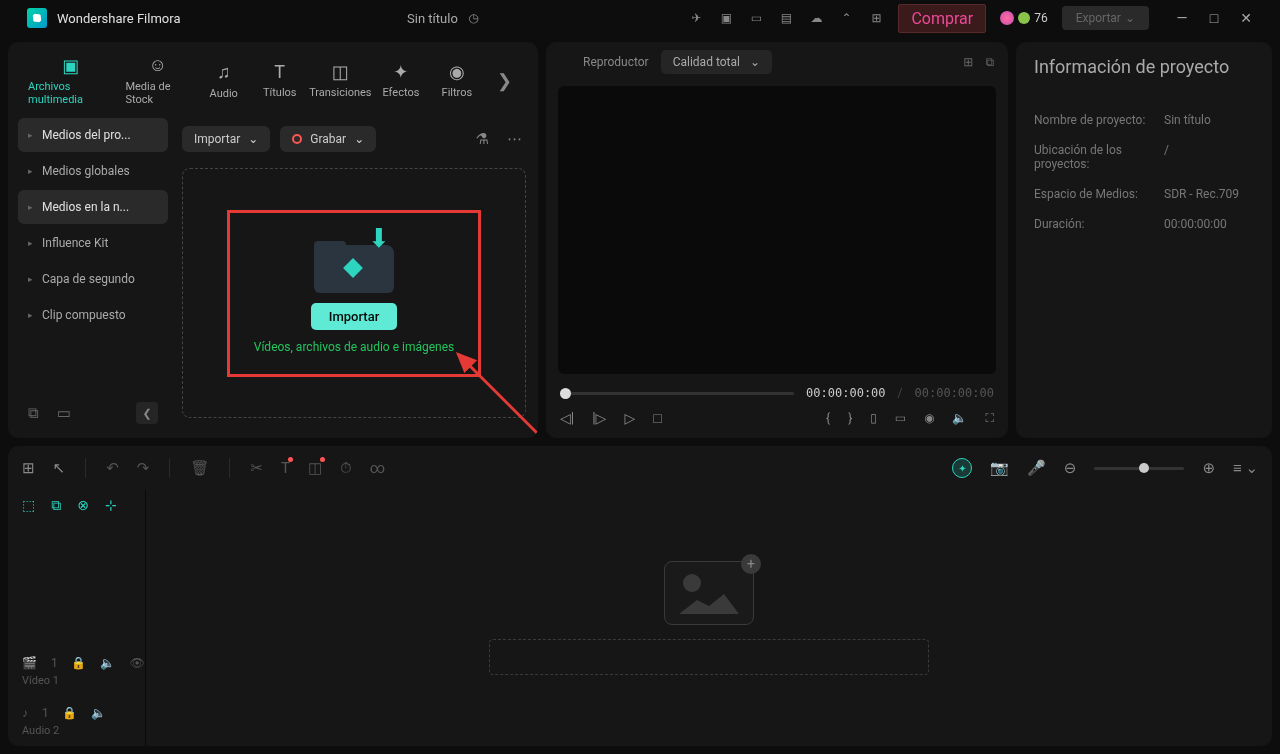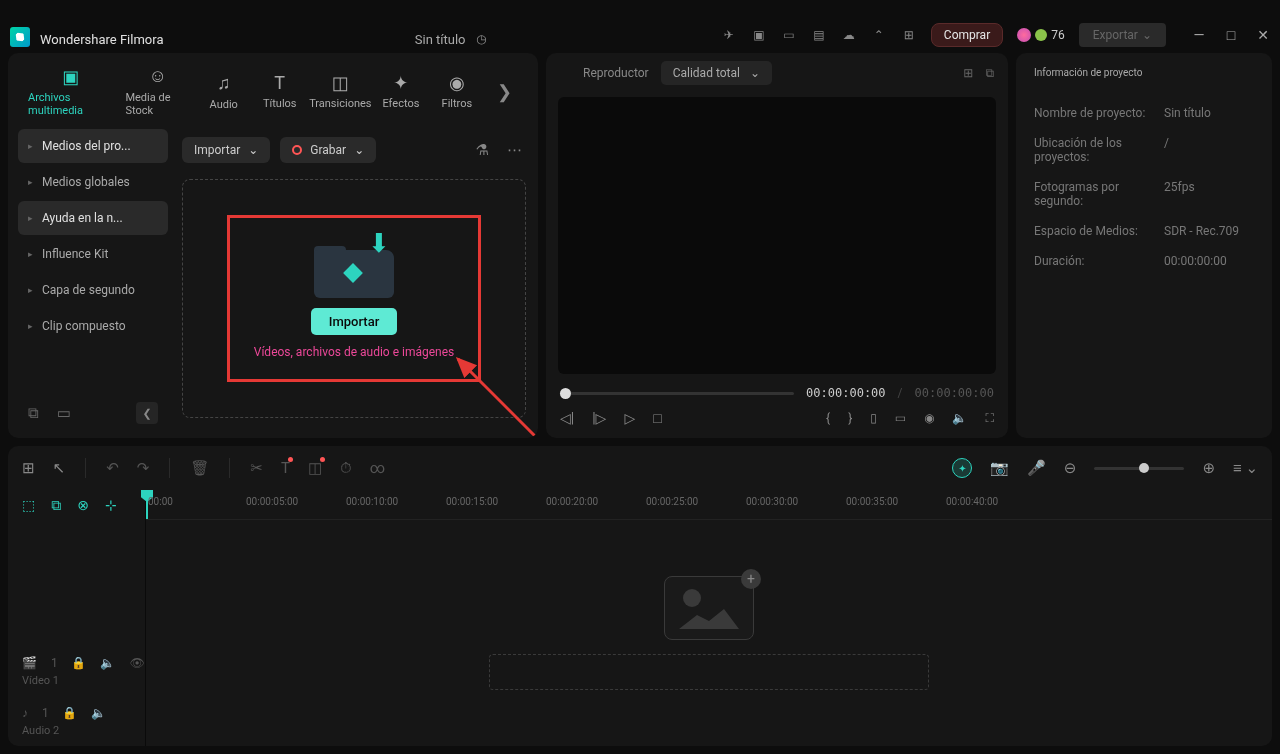--- a/index.html
+++ b/index.html
@@ -1,31 +1,31 @@
 <!DOCTYPE html>
 <html><head>
 <meta charset="utf-8">
 <style>
 * { margin: 0; padding: 0; box-sizing: border-box; font-family: -apple-system, BlinkMacSystemFont, "Segoe UI", Roboto, sans-serif; }
 body { background: #0a0a0a; color: #ccc; font-size: 12px; overflow: hidden; width: 1280px; height: 754px; }
 
 .app { width: 1280px; height: 754px; display: flex; flex-direction: column; background: #0d0d0d; }
 
 
-.titlebar { height: 36px; display: flex; align-items: flex-end; padding: 0 10px; background: #0d0d0d; gap: 4px; margin-top: 11px; }
+.titlebar { height: 36px; display: flex; align-items: center; padding: 0 27px; background: #0d0d0d; gap: 4px; }
 .logo { width: 20px; height: 20px; background: linear-gradient(135deg, #00d4a6, #0099cc); border-radius: 3px; display: flex; align-items: center; justify-content: center; margin-right: 6px; }
 .logo-inner { width: 10px; height: 10px; transform: rotate(45deg); background: #fff; clip-path: polygon(0 40%, 50% 0, 100% 40%, 100% 60%, 50% 100%, 0 60%); }
 .app-name { color: #e0e0e0; font-size: 13px; margin-right: 20px; }
 .menu { display: flex; gap: 28px; color: #d0d0d0; font-size: 13px; }
 .menu-item { cursor: pointer; }
 .titlebar-center { flex: 1; display: flex; align-items: center; justify-content: center; gap: 8px; }
 .doc-title { color: #aaa; font-size: 13px; }
 .titlebar-right { display: flex; align-items: center; gap: 14px; }
 .icon-small { width: 16px; height: 16px; color: #888; cursor: pointer; display: flex; align-items: center; justify-content: center; }
-.buy-btn { background: #3a1a1a; border: 1px solid #5a2a2a; color: #e5e5e5; padding: 4px 12px; border-radius: 8px; font-size: 12px; cursor: pointer; }
+.buy-btn { background: #3a1a1a; border: 1px solid #5a2a2a; color: #ec4899; padding: 4px 12px; border-radius: 2px; font-size: 16px; cursor: pointer; }
 .credits { display: flex; align-items: center; gap: 4px; color: #ccc; font-size: 12px; }
 .credit-dot { width: 14px; height: 14px; border-radius: 50%; }
 .credit-dot.pink { background: radial-gradient(circle, #ff6b9d, #c44eb5); }
 .credit-dot.green { width: 12px; height: 12px; background: #8bc34a; border-radius: 50%; position: relative; }
 .export-btn { background: #2a2a2a; color: #666; padding: 5px 14px; border-radius: 4px; font-size: 12px; cursor: pointer; display: flex; align-items: center; gap: 4px; }
 .win-controls { display: flex; gap: 18px; margin-left: 12px; color: #aaa; }
 .win-btn { width: 14px; height: 14px; cursor: pointer; display: flex; align-items: center; justify-content: center; font-size: 14px; }
 
 
 .main { flex: 1; display: flex; gap: 8px; padding: 6px 8px 0 8px; min-height: 0; }
@@ -56,21 +56,21 @@
 
 .dropzone { flex: 1; margin: 8px 0; border: 1px dashed #444; border-radius: 8px; display: flex; align-items: center; justify-content: center; position: relative; }
 .highlight-box { border: 3px solid #e53935; padding: 20px 24px 20px 24px; position: relative; }
 .import-area { display: flex; flex-direction: column; align-items: center; gap: 10px; }
 .folder-icon { width: 80px; height: 60px; position: relative; }
 .folder-back { position: absolute; bottom: 0; width: 80px; height: 48px; background: #2a3540; border-radius: 4px 8px 6px 6px; }
 .folder-tab { position: absolute; top: 8px; left: 0; width: 32px; height: 12px; background: #2a3540; border-radius: 4px 4px 0 0; }
 .folder-logo { position: absolute; left: 32px; top: 28px; width: 14px; height: 14px; background: #2dd4bf; transform: rotate(45deg); }
 .folder-arrow { position: absolute; top: -10px; right: 2px; width: 24px; height: 30px; color: #2dd4bf; font-size: 26px; }
 .import-btn { background: #5eead4; color: #0a0a0a; padding: 6px 18px; border-radius: 5px; font-size: 13px; cursor: pointer; font-weight: 500; }
-.import-hint { color: #ec4899; font-size: 12px; }
+.import-hint { color: #22c55e; font-size: 12px; }
 .arrow-annotation { position: absolute; right: -72px; bottom: -72px; pointer-events: none; }
 
 
 .preview-panel { flex: 1; display: flex; flex-direction: column; background: #161616; border-radius: 10px; overflow: hidden; min-width: 0; }
 .preview-header { display: flex; align-items: center; gap: 12px; padding: 8px 14px; }
 .preview-title { color: #888; font-size: 12px; margin-left: 23px; }
 .quality-select { background: #252525; padding: 5px 12px; border-radius: 5px; color: #aaa; font-size: 12px; display: flex; align-items: center; gap: 10px; cursor: pointer; }
 .preview-header-right { margin-left: auto; display: flex; gap: 12px; color: #666; }
 .preview-viewport { flex: 1; background: #0a0a0a; margin: 4px 12px; border-radius: 6px; }
 .preview-controls { padding: 8px 14px 12px 14px; display: flex; flex-direction: column; gap: 10px; }
@@ -79,21 +79,21 @@
 .scrub-handle { position: absolute; left: 0; top: -4px; width: 11px; height: 11px; background: #ddd; border-radius: 50%; }
 .timecode { color: #ccc; font-size: 12px; font-family: monospace; }
 .timecode.dim { color: #555; }
 .divider-v { color: #444; }
 .playback-row { display: flex; align-items: center; gap: 18px; color: #888; }
 .play-btn { font-size: 14px; cursor: pointer; }
 .playback-right { margin-left: auto; display: flex; align-items: center; gap: 18px; }
 
 
 .info-panel { width: 256px; background: #161616; border-radius: 10px; padding: 14px 18px; overflow: hidden; }
-.info-title { color: #aaa; font-size: 10px; margin-bottom: 20px; }
+.info-title { color: #aaa; font-size: 18px; margin-bottom: 28px; }
 .info-row { display: flex; padding: 8px 0; font-size: 12px; }
 .info-label { color: #777; width: 130px; }
 .info-value { color: #777; }
 
 
 .timeline { height: 300px; margin: 8px; background: #161616; border-radius: 10px; display: flex; flex-direction: column; overflow: hidden; }
 .timeline-toolbar { height: 44px; display: flex; align-items: center; padding: 0 14px; gap: 20px; color: #888; }
 .tl-group { display: flex; gap: 18px; align-items: center; }
 .tl-sep { width: 1px; height: 20px; background: #2a2a2a; }
 .tl-icon { cursor: pointer; font-size: 15px; }
@@ -207,21 +207,21 @@
           <div class="side-item active">
               <span class="side-caret">▸</span>
               <span>Medios del pro...</span>
             </div>
           <div class="side-item">
               <span class="side-caret">▸</span>
               <span>Medios globales</span>
             </div>
           <div class="side-item active">
               <span class="side-caret">▸</span>
-              <span>Ayuda en la n...</span>
+              <span>Medios en la n...</span>
             </div>
           <div class="side-item">
               <span class="side-caret">▸</span>
               <span>Influence Kit</span>
             </div>
           <div class="side-item">
               <span class="side-caret">▸</span>
               <span>Capa de segundo</span>
             </div>
           <div class="side-item">
@@ -319,24 +319,20 @@
       <div class="info-title">Información de proyecto</div>
       <div class="info-row">
           <span class="info-label">Nombre de proyecto:</span>
           <span class="info-value">Sin título</span>
         </div>
       <div class="info-row">
           <span class="info-label">Ubicación de los proyectos:</span>
           <span class="info-value">/</span>
         </div>
       <div class="info-row">
-          <span class="info-label">Fotogramas por segundo:</span>
-          <span class="info-value">25fps</span>
-        </div>
-      <div class="info-row">
           <span class="info-label">Espacio de Medios:</span>
           <span class="info-value">SDR - Rec.709</span>
         </div>
       <div class="info-row">
           <span class="info-label">Duración:</span>
           <span class="info-value">00:00:00:00</span>
         </div>
     </div>
   </div>
 
@@ -399,32 +395,20 @@
           <div class="track-icons">
               <span>♪</span>
               <span>1</span>
               <span>🔒</span>
               <span>🔈</span>
             </div>
           <span>Audio 2</span>
         </div>
       </div>
       <div class="track-area">
-        <div class="ruler">
-          <div class="playhead"></div>
-          <span class="ruler-mark" style="left:2px">00:00</span>
-          <span class="ruler-mark" style="left:100px">00:00:05:00</span>
-          <span class="ruler-mark" style="left:200px">00:00:10:00</span>
-          <span class="ruler-mark" style="left:300px">00:00:15:00</span>
-          <span class="ruler-mark" style="left:400px">00:00:20:00</span>
-          <span class="ruler-mark" style="left:500px">00:00:25:00</span>
-          <span class="ruler-mark" style="left:600px">00:00:30:00</span>
-          <span class="ruler-mark" style="left:700px">00:00:35:00</span>
-          <span class="ruler-mark" style="left:800px">00:00:40:00</span>
-        </div>
         <div class="drop-area">
           <div class="media-placeholder">
             <div class="media-plus">+</div>
           </div>
           <div class="drop-strip"></div>
         </div>
       </div>
     </div>
   </div>
 </div>

